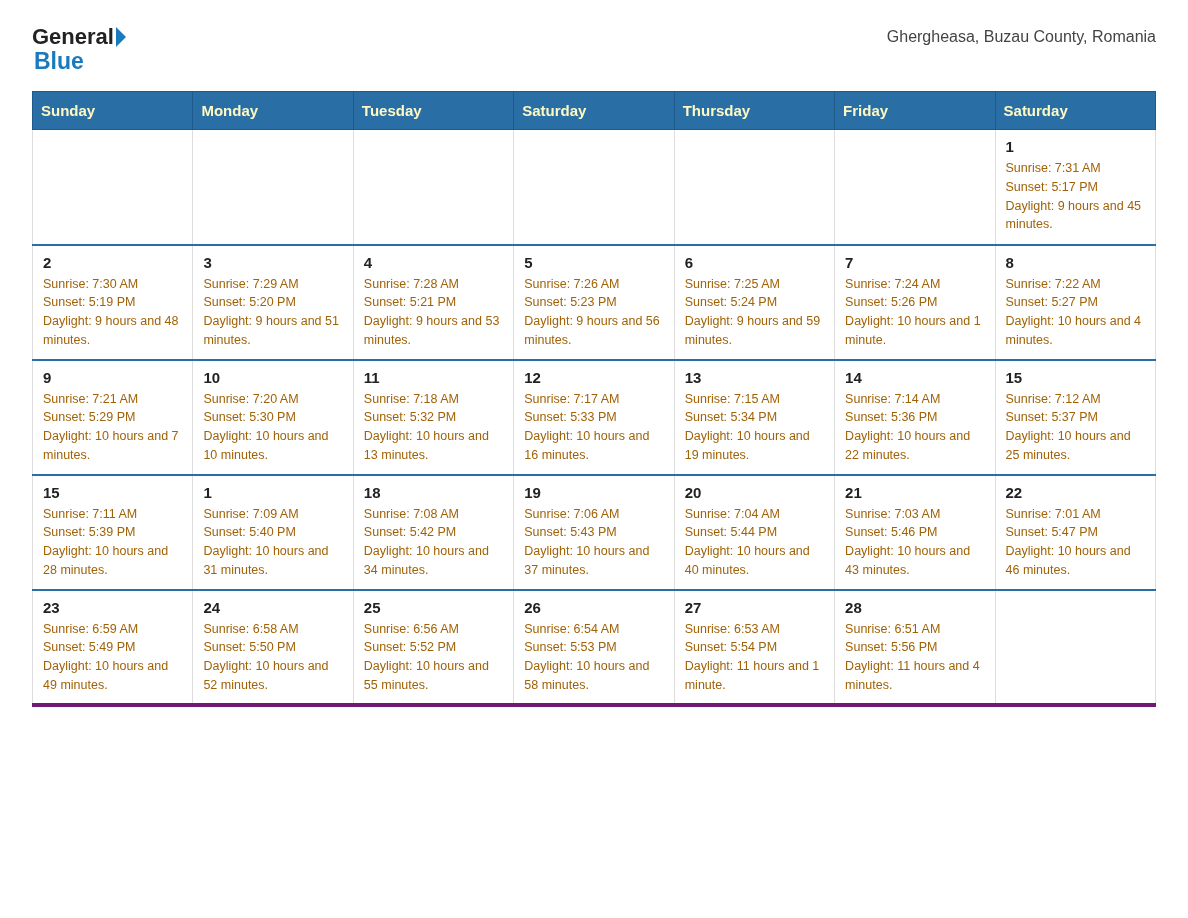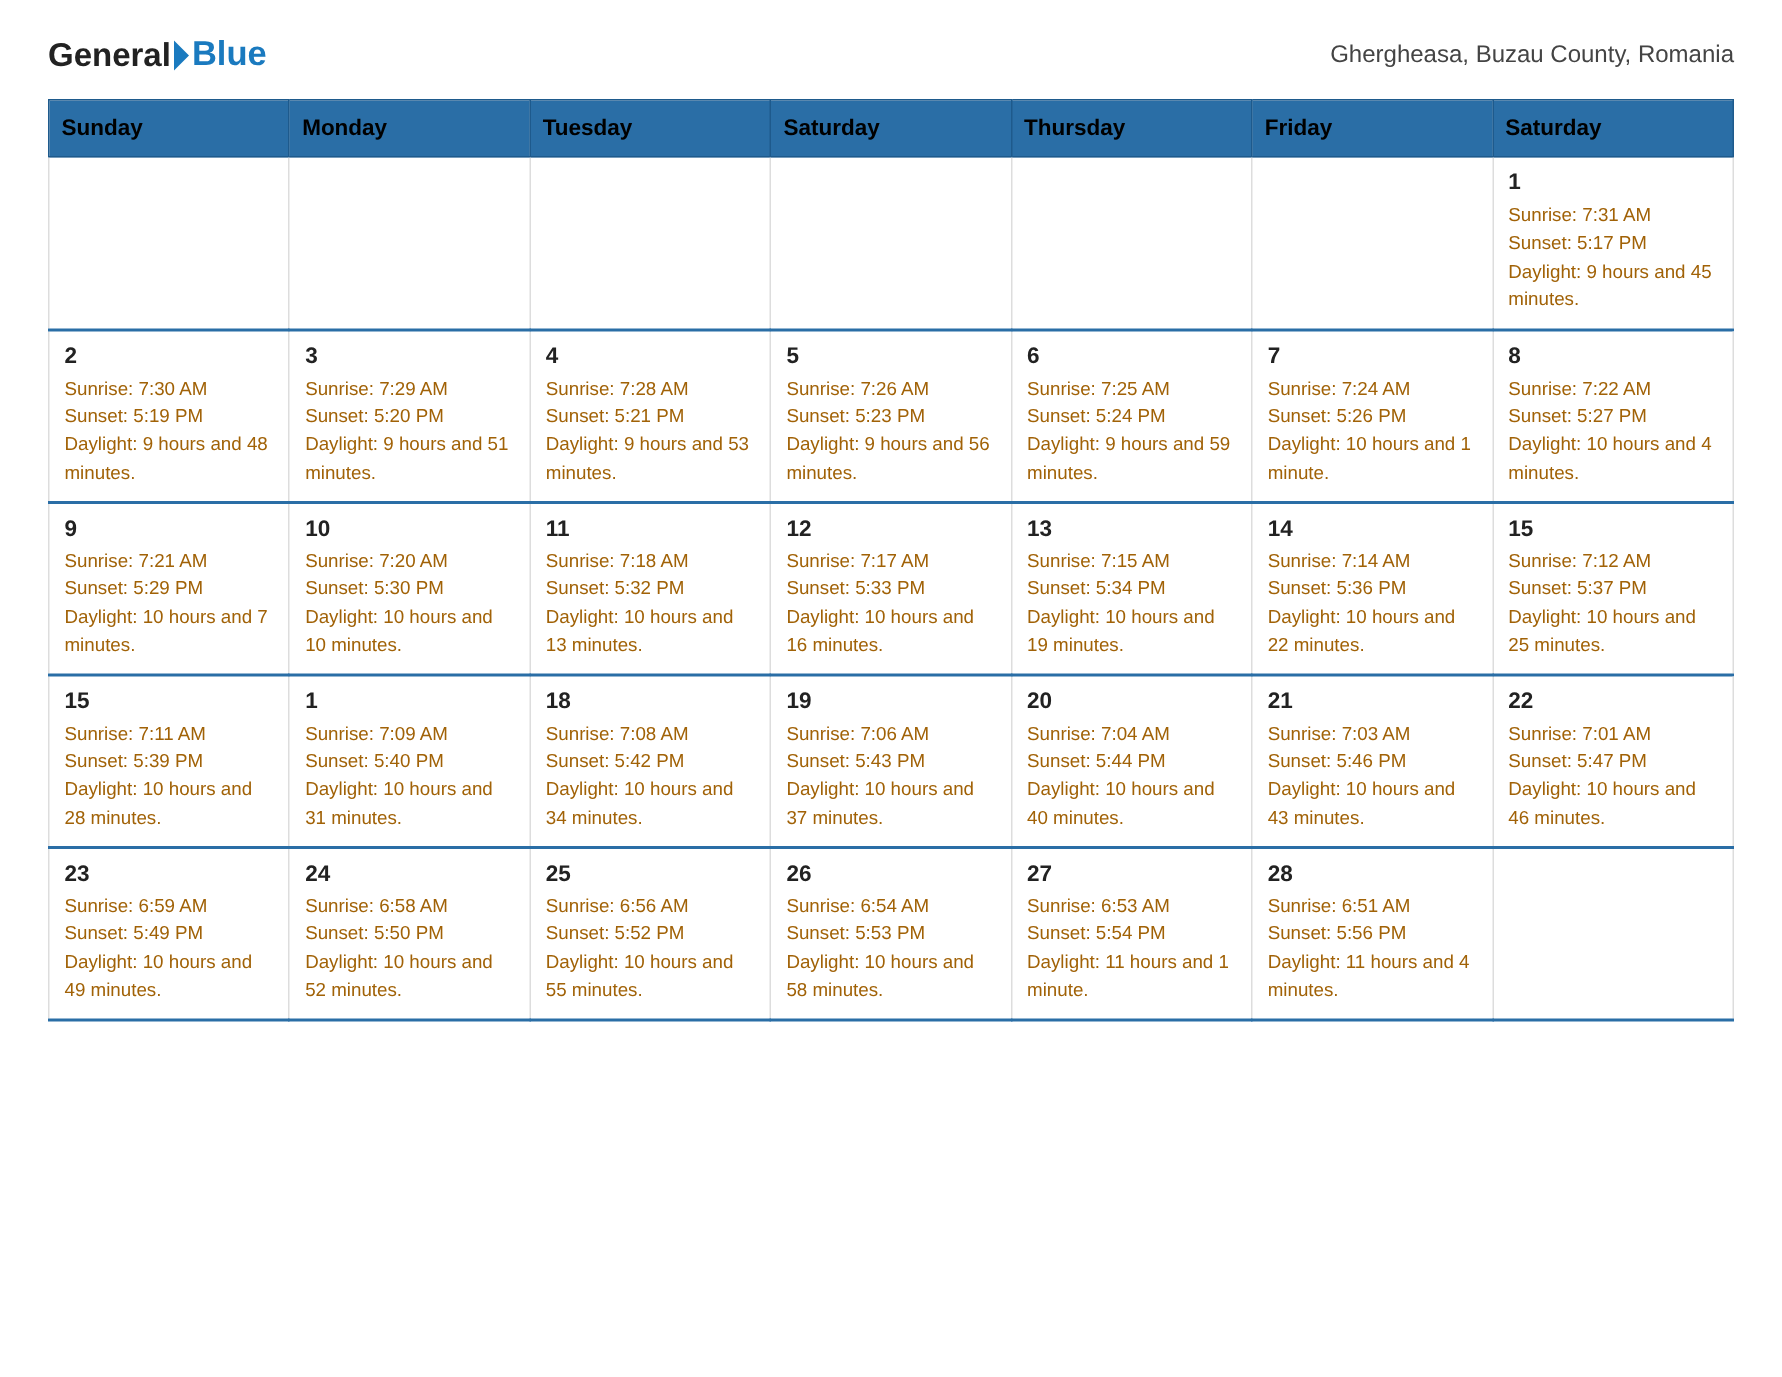--- a/index.html
+++ b/index.html
@@ -11,20 +11,21 @@
       min-height: 918px;
     }
     .header {
       display: flex;
       justify-content: space-between;
       align-items: flex-start;
       margin-bottom: 16px;
     }
     .logo {
       display: flex;
+      flex-direction: column;
       align-items: flex-start;
     }
     .logo-text {
       display: flex;
       align-items: center;
       font-size: 22px;
       font-weight: bold;
       color: #222;
     }
     .logo-arrow {
@@ -60,21 +61,21 @@
     }
     .calendar {
       width: 100%;
       border-collapse: collapse;
       margin-top: 4px;
     }
     .calendar thead tr {
       background: #2a6ea6;
     }
     .calendar thead th {
-      color: #000000;
+      color: #fef9c3;
       font-size: 15px;
       font-weight: bold;
       padding: 10px 8px;
       text-align: left;
       border: 1px solid #1e5a8c;
     }
     .calendar tbody tr {
       border-bottom: 2px solid #2a6ea6;
     }
     .calendar tbody td {
@@ -84,21 +85,21 @@
       width: calc(100% / 7);
       font-size: 13px;
       color: #333;
       min-height: 110px;
       background: #fff;
     }
     .calendar tbody td:first-child {
       border-left: 1px solid #ddd;
     }
     .calendar tbody tr:last-child td {
-      border-bottom: 1px solid #701a75;
+      border-bottom: 4px solid #701a75;
     }
     .day-num {
       font-size: 15px;
       font-weight: bold;
       color: #222;
       display: block;
       margin-bottom: 4px;
     }
     .day-info {
       font-size: 12.5px;

